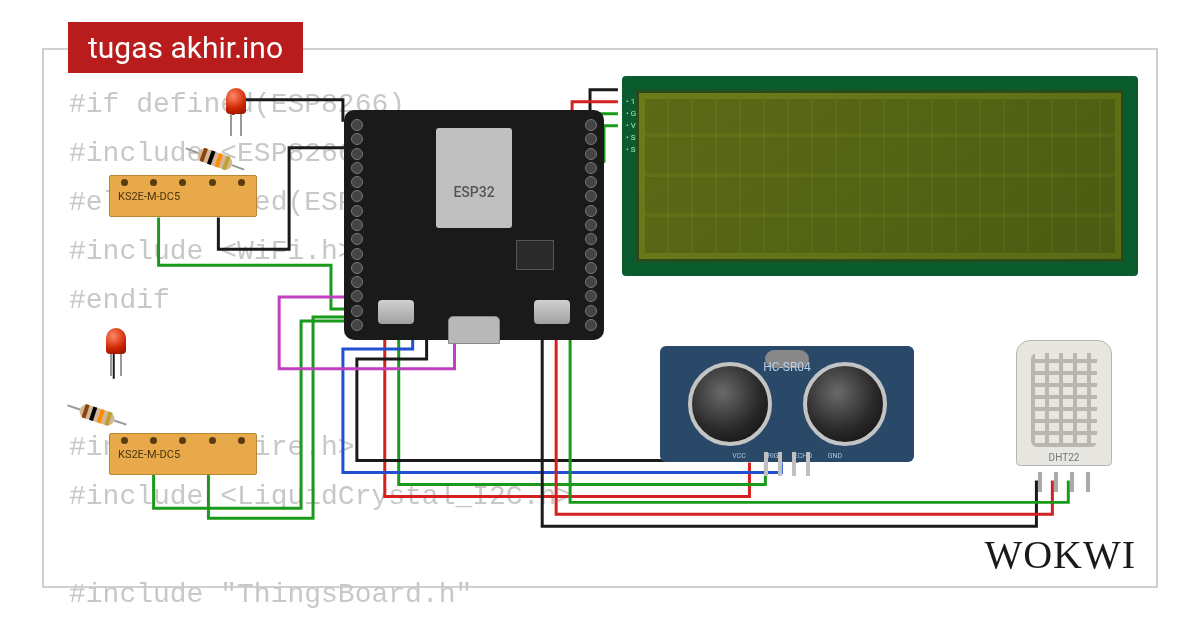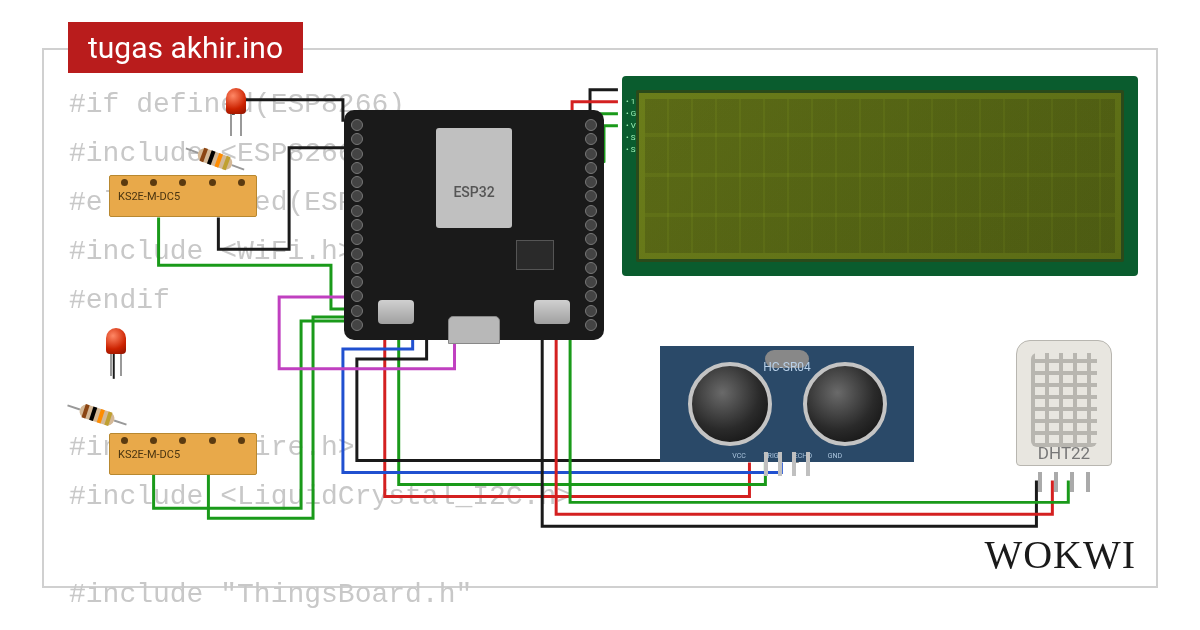--- a/index.html
+++ b/index.html
@@ -223,21 +223,21 @@
   }
   .res1 { left: 140px; top: 102px; transform: rotate(20deg); }
   .res2 { left: 22px; top: 358px; transform: rotate(18deg); }
   
   .hcsr04 {
     left: 616px;
     top: 296px;
     width: 254px;
     height: 116px;
     background: #2a4968;
-    border-radius: 0;
+    border-radius: 6px;
     display: flex;
     align-items: center;
     justify-content: space-around;
     padding: 0 12px;
   }
   .hcsr04 .eye {
     width: 84px; height: 84px;
     border-radius: 50%;
     background: radial-gradient(circle at 40% 35%, #6a6a6a, #2a2a2a 55%, #0a0a0a);
     border: 4px solid #c4c4c4;
@@ -295,21 +295,21 @@
     inset: 12px 14px 18px 14px;
     background:
       repeating-linear-gradient(0deg, #b8b6b0 0 4px, transparent 4px 12px),
       repeating-linear-gradient(90deg, #b8b6b0 0 4px, transparent 4px 14px);
     border-radius: 6px;
   }
   .dht22 .label {
     position: absolute;
     bottom: 2px; left: 0; right: 0;
     text-align: center;
-    font-size: 17px;
+    font-size: 10px;
     color: #777;
   }
   .dht22 .pins {
     position: absolute;
     bottom: -12px;
     left: 50%;
     transform: translateX(-50%);
     display: flex;
     gap: 12px;
   }

